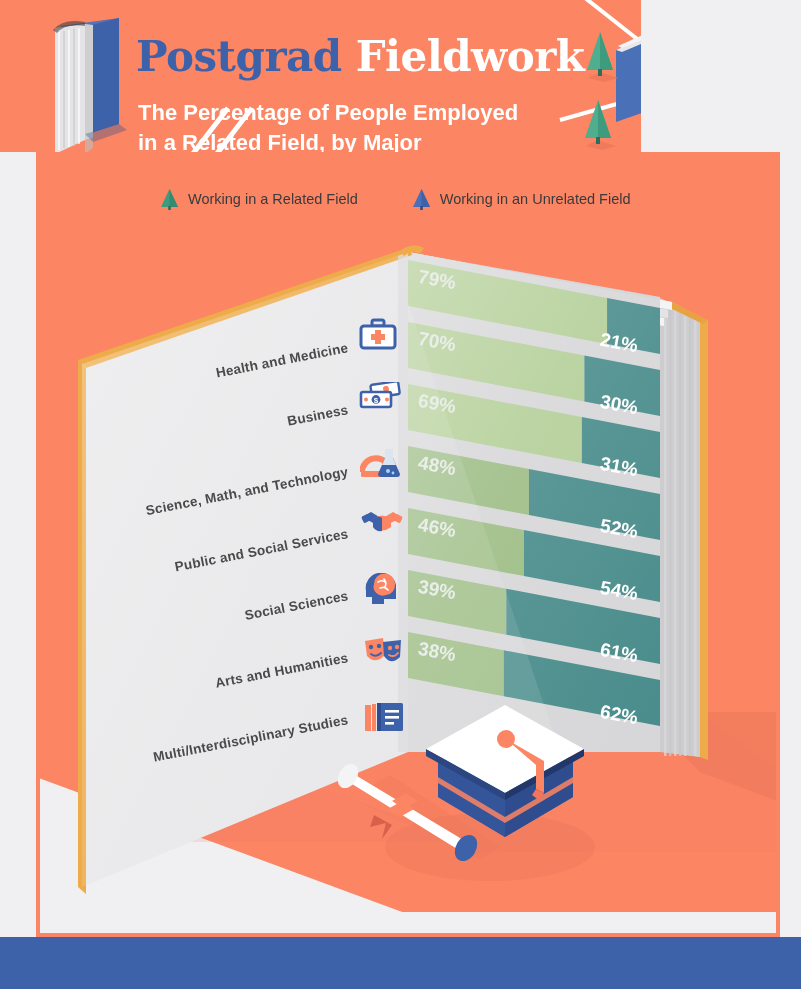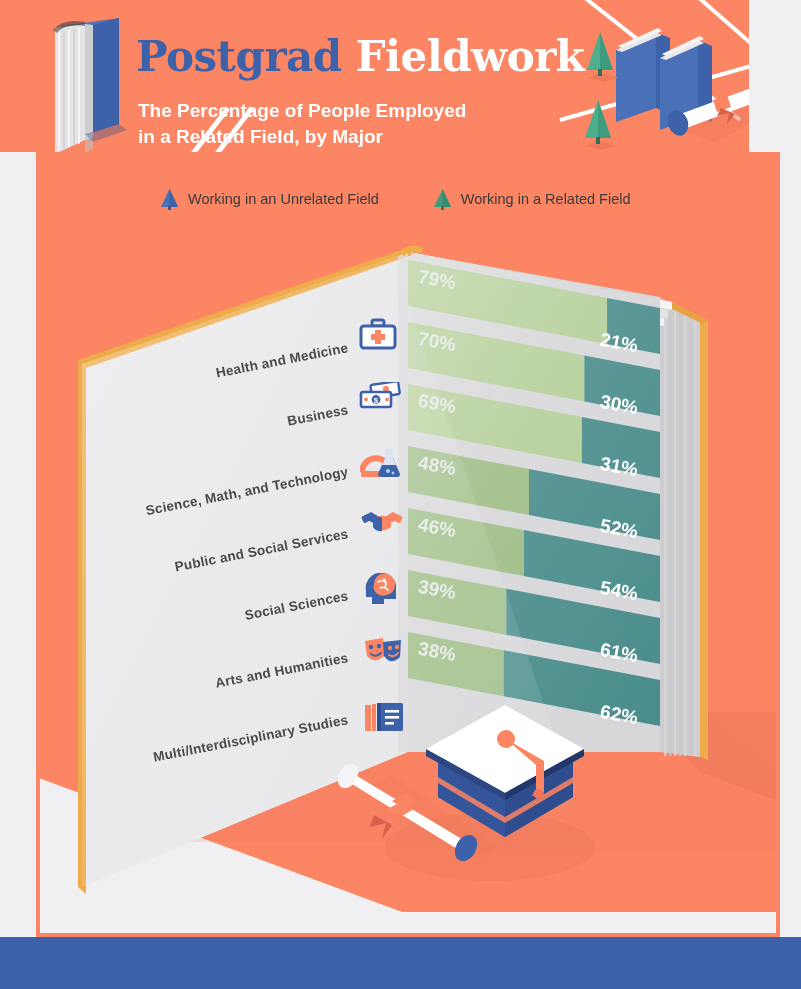--- a/index.html
+++ b/index.html
@@ -7,25 +7,25 @@
   body{
     width:801px;height:989px;
     background:#f0f0f2;
     font-family:"Liberation Sans", sans-serif;
     overflow:hidden;
     position:relative;
   }
   #stage{position:absolute;left:0;top:0;width:801px;height:989px;overflow:hidden;background:#f0f0f2;}
 
   
-  .header{position:absolute;left:0;top:0;width:749px;height:152px;background:#fc8563;overflow:hidden;z-index:5;}
+  .header{position:absolute;left:0;top:0;width:641px;height:152px;background:#fc8563;overflow:hidden;z-index:5;}
   .title{position:absolute;left:136px;top:36px;font-family:"DejaVu Serif", serif;font-weight:bold;font-size:42px;letter-spacing:-.5px;white-space:nowrap;line-height:1;}
   .title .t1{color:#3e62aa;}
   .title .t2{color:#ffffff;}
-  .subtitle{position:absolute;left:138px;top:98px;color:#ffffff;font-size:19px;font-weight:bold;line-height:1.35;white-space:pre-line;}
+  .subtitle{position:absolute;left:138px;top:98px;color:#ffffff;font-size:22px;font-weight:bold;line-height:1.35;white-space:pre-line;}
 
   
   .hbook-left{position:absolute;left:33px;top:8px;width:110px;height:152px;}
   .hbooks-right{position:absolute;left:612px;top:18px;width:120px;height:120px;}
   .htree{position:absolute;}
   .hdiploma{position:absolute;left:655px;top:70px;width:130px;height:80px;}
 
   
   .frame-left{position:absolute;left:36px;top:152px;width:4px;height:785px;background:#fc8563;z-index:12;}
   .frame-right{position:absolute;left:776px;top:152px;width:4px;height:785px;background:#fc8563;z-index:12;}
@@ -274,33 +274,33 @@
         <circle cx="176" cy="42" r="9" fill="#fc8563"></circle>
         <path d="M 176,42 L 214,64 L 214,96 L 206,92 L 206,68 Z" fill="#fc8563"></path>
         <path d="M 206,92 L 214,96 L 210,104 L 202,98 Z" fill="#f0755c"></path>
       </g>
     </svg>
   </div>
 
   <div class="legend">
     <div class="legend-item">
       <svg width="19" height="22" viewBox="0 0 19 22">
+        <polygon points="9.5,1 18,19 1,19" fill="#3f9b7e"></polygon>
+        <polygon points="9.5,1 9.5,19 18,19" fill="#368a70"></polygon>
+        <rect x="8.2" y="18" width="2.6" height="4" fill="#2e6f5b"></rect>
+      </svg>
+      <span class="legend-label">Working in a Related Field</span>
+    </div>
+    <div class="legend-item">
+      <svg width="19" height="22" viewBox="0 0 19 22">
         <polygon points="9.5,1 18,19 1,19" fill="#4a70b8"></polygon>
         <polygon points="9.5,1 9.5,19 18,19" fill="#3e62aa"></polygon>
         <rect x="8.2" y="18" width="2.6" height="4" fill="#2f4d8e"></rect>
       </svg>
       <span class="legend-label">Working in an Unrelated Field</span>
-    </div>
-    <div class="legend-item">
-      <svg width="19" height="22" viewBox="0 0 19 22">
-        <polygon points="9.5,1 18,19 1,19" fill="#3f9b7e"></polygon>
-        <polygon points="9.5,1 9.5,19 18,19" fill="#368a70"></polygon>
-        <rect x="8.2" y="18" width="2.6" height="4" fill="#2e6f5b"></rect>
-      </svg>
-      <span class="legend-label">Working in a Related Field</span>
     </div>
   </div>
 
   <div class="header">
 
     <svg style="position:absolute;left:0;top:0;" width="801" height="152" viewBox="0 0 801 152">
       <line x1="575" y1="-10" x2="740" y2="120" stroke="#ffffff" stroke-width="4"></line>
       <line x1="690" y1="-10" x2="810" y2="95" stroke="#ffffff" stroke-width="4"></line>
       <line x1="560" y1="120" x2="801" y2="52" stroke="#ffffff" stroke-width="4"></line>
       <line x1="188" y1="160" x2="228" y2="108" stroke="#ffffff" stroke-width="5"></line>

